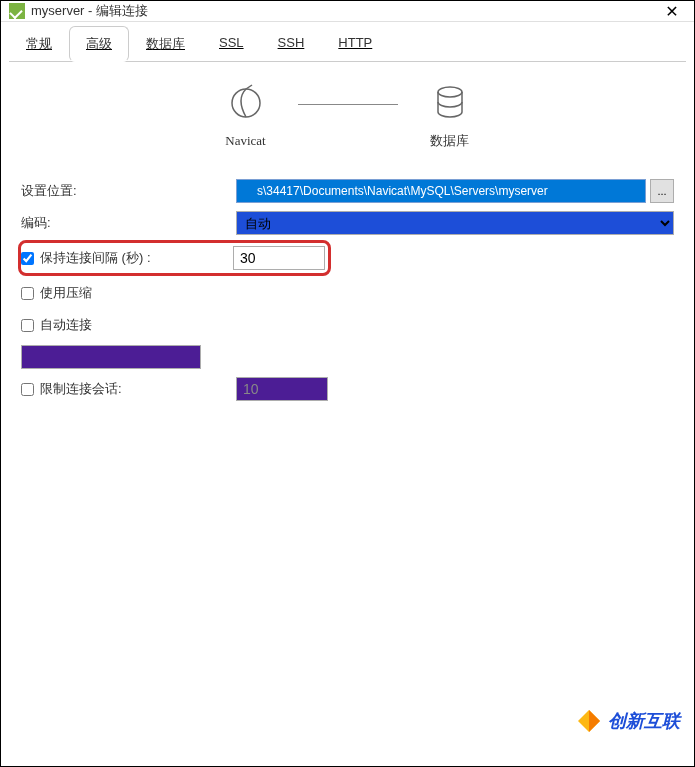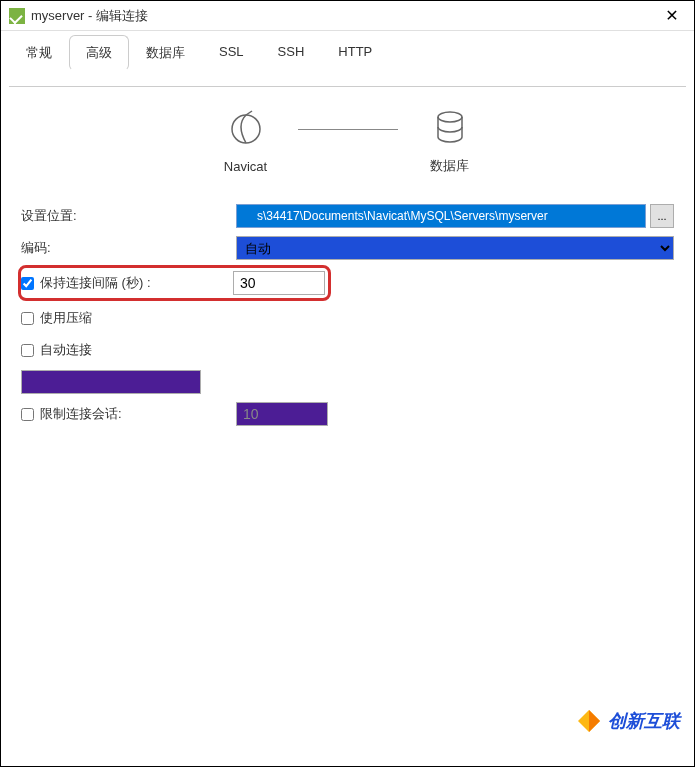--- a/index.html
+++ b/index.html
@@ -7,21 +7,21 @@
       font-family: "Microsoft YaHei", "SimSun", sans-serif;
       font-size: 13px;
       background: #fff;
       width: 695px;
       height: 767px;
       border: 1px solid #000;
       position: relative;
       overflow: hidden;
     }
     .titlebar {
-      height: 30px;
+      height: 21px;
       display: flex;
       align-items: center;
       padding: 0 8px;
       border-bottom: 1px solid #e0e0e0;
       background: #fff;
     }
     .app-icon {
       width: 16px;
       height: 16px;
       background: #7cb342;
@@ -45,22 +45,23 @@
       height: 28px;
       display: flex;
       align-items: center;
       justify-content: center;
       cursor: pointer;
       font-size: 16px;
     }
     .tabs {
       display: flex;
       background: #fff;
-      padding: 4px 8px 16px 8px;
-      position: relative;
+      padding: 4px 8px 0 8px;
+      position: relative;
+      text-decoration: underline;
     }
     .tab {
       padding: 8px 16px;
       cursor: pointer;
       color: #333;
       border: 1px solid transparent;
       border-bottom: none;
       background: #fff;
     }
     .tab.active {
@@ -89,20 +90,21 @@
       align-items: center;
       justify-content: center;
       gap: 30px;
       padding: 8px 0 16px 0;
     }
     .diagram-item {
       display: flex;
       flex-direction: column;
       align-items: center;
       gap: 8px;
+      font-family: Liberation Serif, serif;
     }
     .diagram-line {
       width: 100px;
       height: 1px;
       background: #888;
       margin-bottom: 22px;
     }
     .diagram-label { font-size: 13px; color: #333; }
     .form { margin-top: 10px; }
     .form-row {

